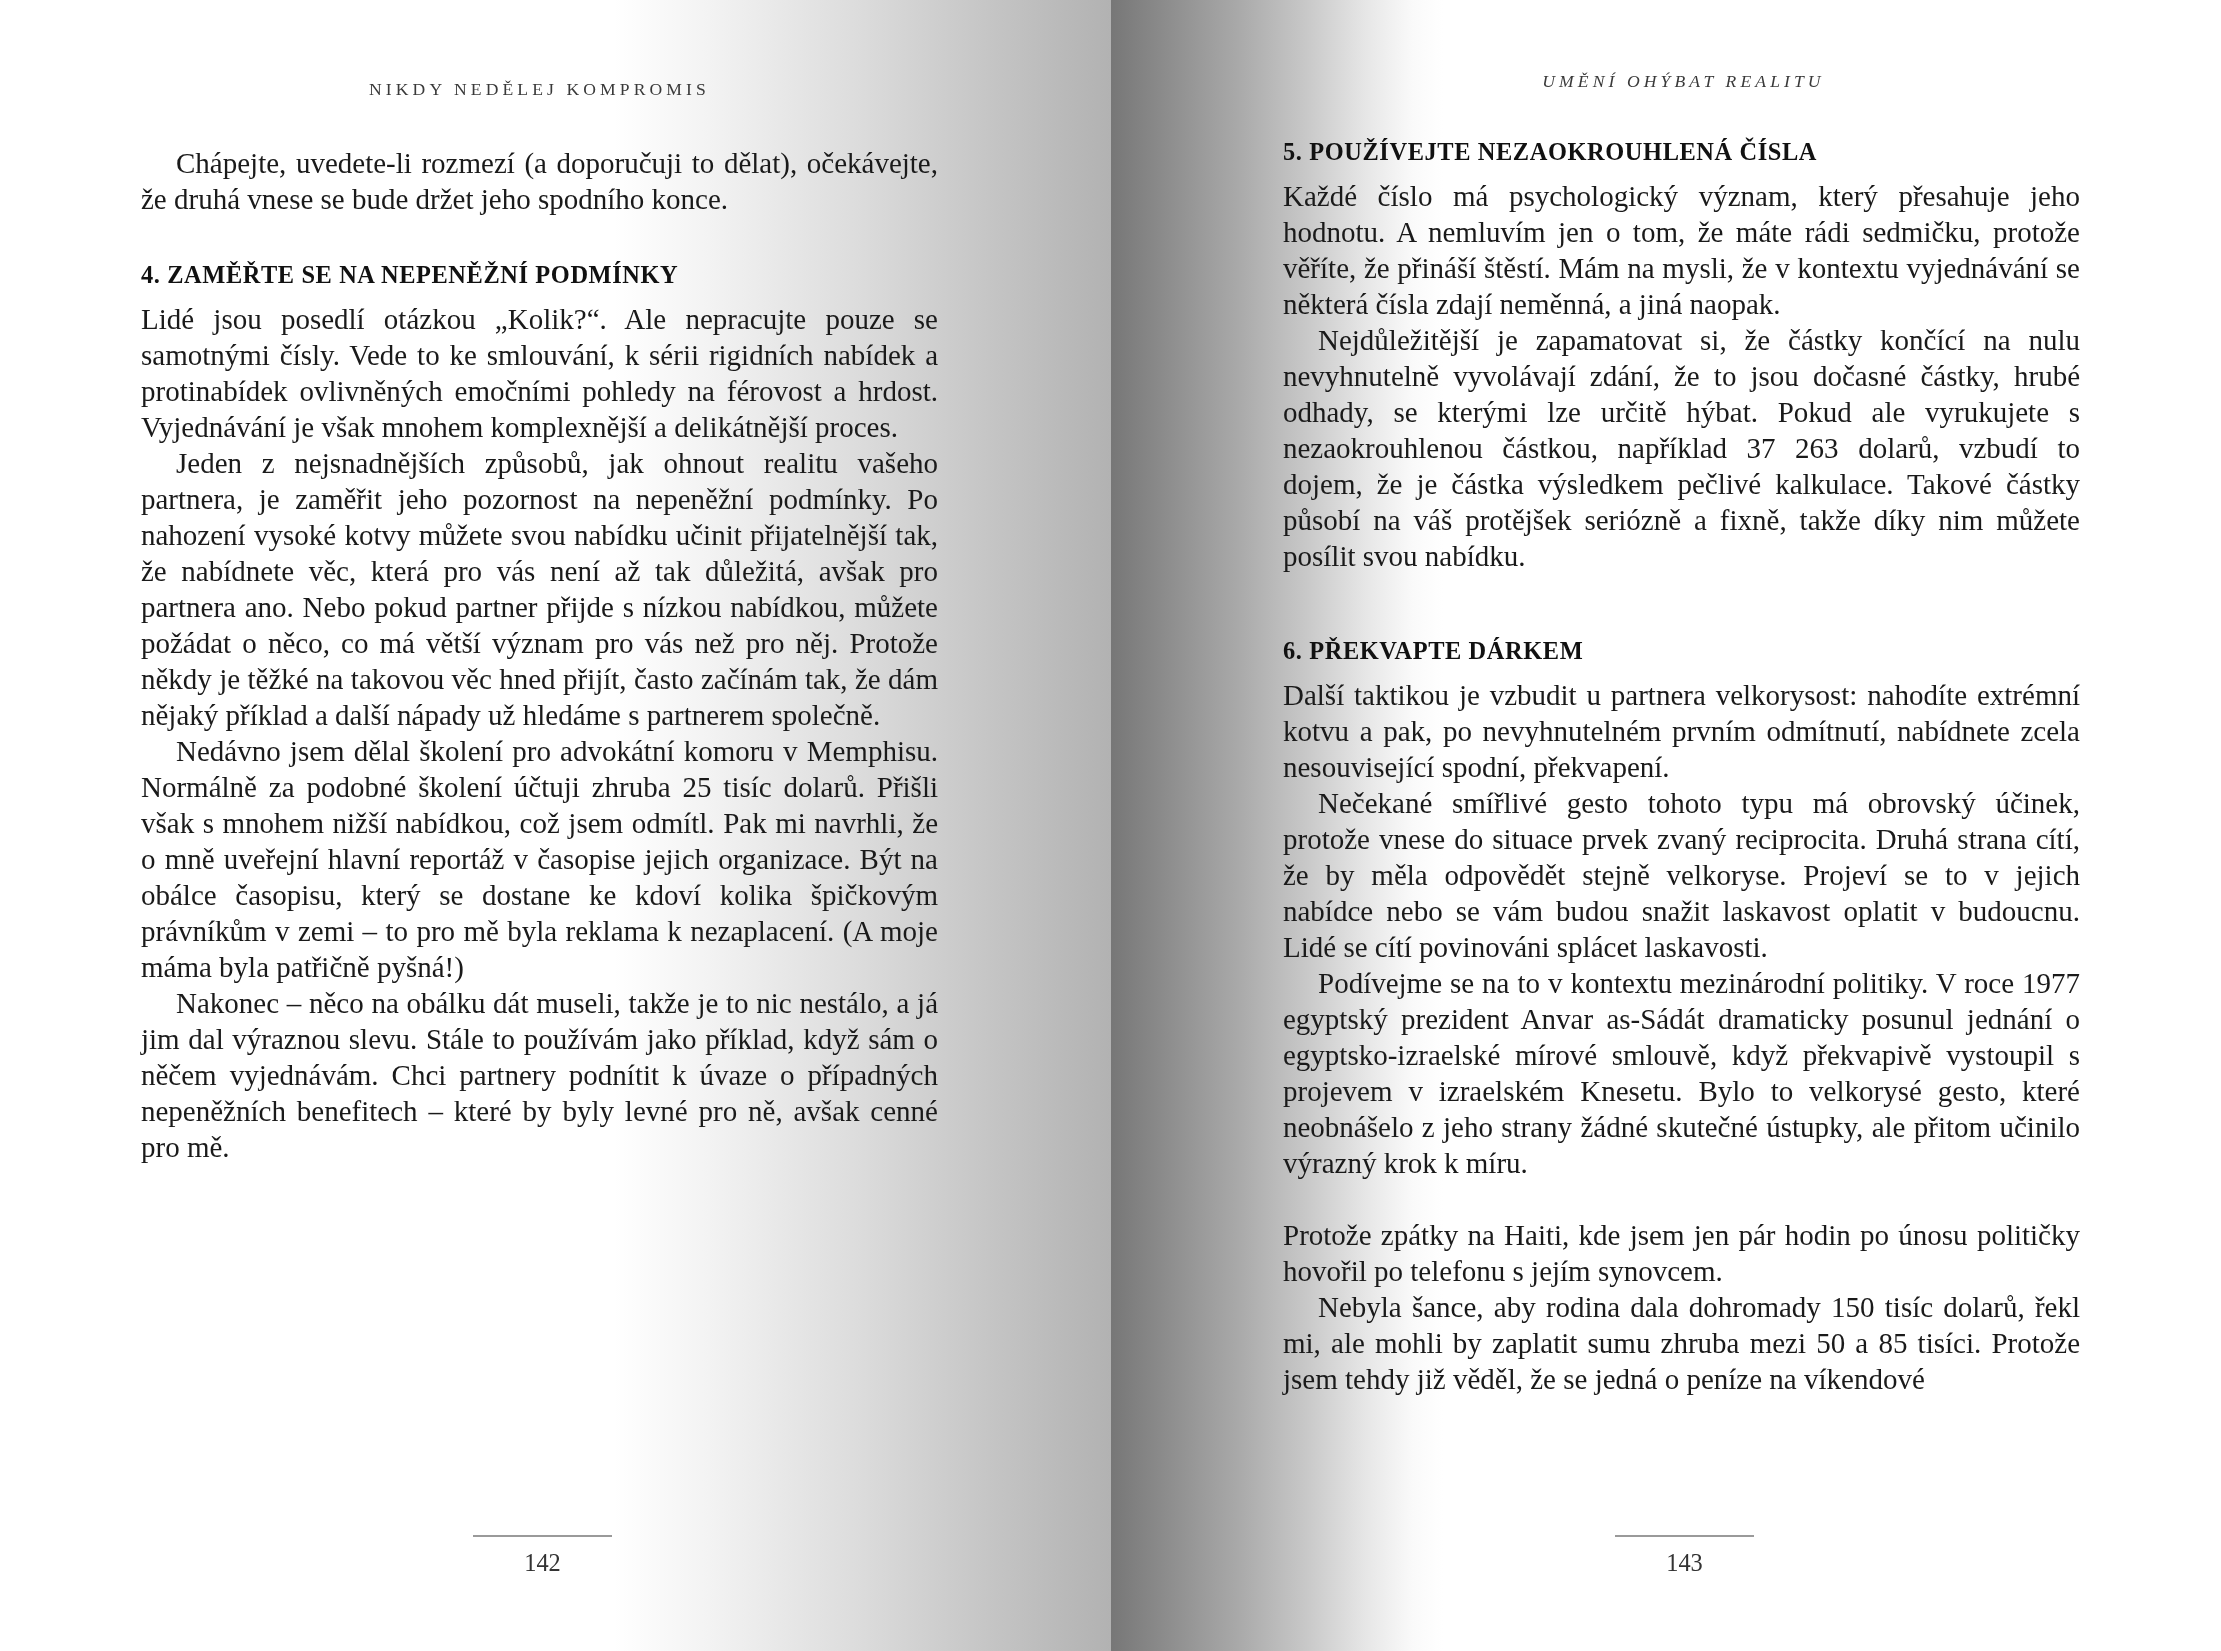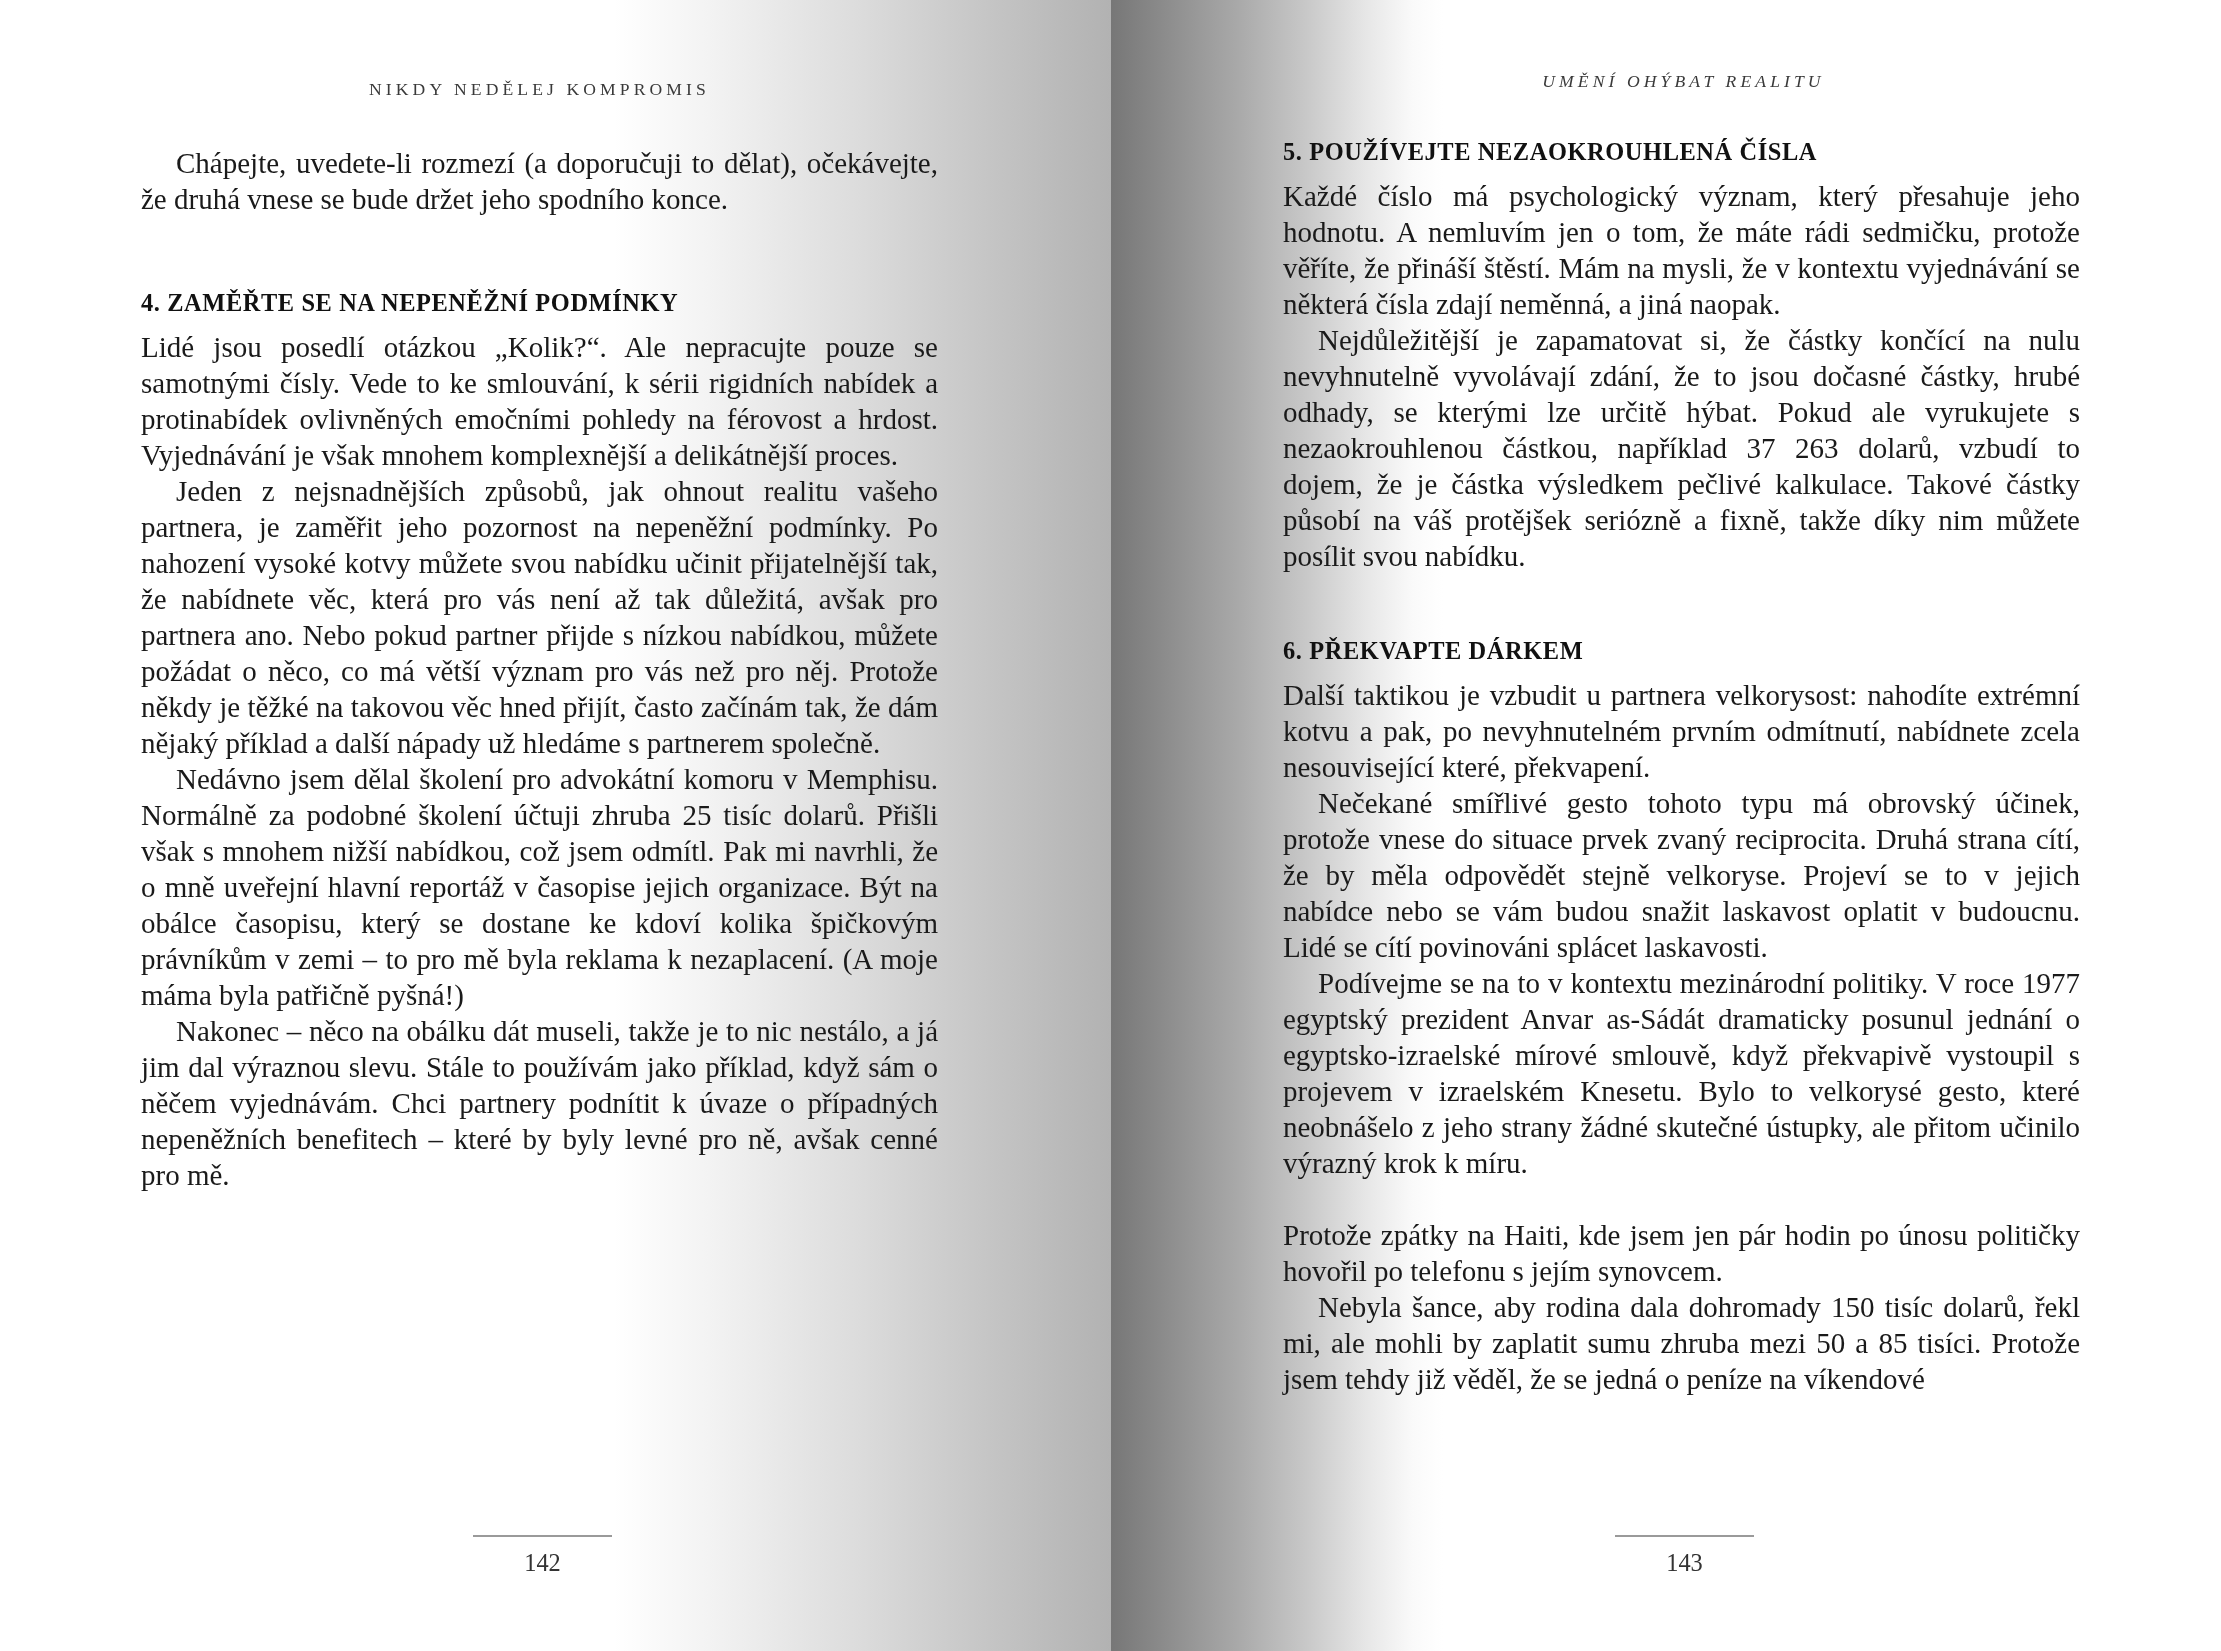--- a/index.html
+++ b/index.html
@@ -34,21 +34,21 @@
 
   .column p { margin: 0; text-align: justify; hyphens: manual; }
   .column p.indent { text-indent: 35px; }
   .column p.gap { margin-top: 36px; }
   .column h2 {
     margin: 0; font-family: Liberation Serif, serif;
     font-weight: bold; font-size: 24.4px; letter-spacing: 0.6px; color: #111;
     line-height: 36px; padding-bottom: 7.8px;
   }
   .column h2.after-text { margin-top: 59px; }
-  .page-left .column h2.after-text { margin-top: 68px; }
+  .page-left .column h2.after-text { margin-top: 40px; }
 
   .folio {
     position: absolute; top: 1535px; width: 139px; text-align: center;
   }
   .page-left .folio { left: 473px; }
   .page-right .folio { left: 504px; }
   .folio-rule { height: 2px; background: #9a9a9a; margin: 0; }
   .folio-num {
     margin-top: 11.7px;
     font-family: "Liberation Serif", "DejaVu Serif", serif;
@@ -74,21 +74,21 @@
   </div>
 </div>
 
 <div class="page page-right">
   <div class="running-head">UMĚNÍ OHÝBAT REALITU</div>
   <div class="column">
     <h2>5. POUŽÍVEJTE NEZAOKROUHLENÁ ČÍSLA</h2>
     <p>Každé číslo má psychologický význam, který přesahuje jeho hodnotu. A nemluvím jen o tom, že máte rádi sedmičku, protože věříte, že přináší štěstí. Mám na mysli, že v kontextu vyjednávání se některá čísla zdají neměnná, a jiná naopak.</p>
     <p class="indent">Nejdůležitější je zapamatovat si, že částky končící na nulu nevyhnutelně vyvolávají zdání, že to jsou dočasné částky, hrubé odhady, se kterými lze určitě hýbat. Pokud ale vyrukujete s nezaokrouhlenou částkou, například 37 263 dolarů, vzbudí to dojem, že je částka výsledkem pečlivé kalkulace. Takové částky působí na váš protějšek seriózně a fixně, takže díky nim můžete posílit svou nabídku.</p>
     <h2 class="after-text">6. PŘEKVAPTE DÁRKEM</h2>
-    <p>Další taktikou je vzbudit u partnera velkorysost: nahodíte extrémní kotvu a pak, po nevyhnutelném prvním odmítnutí, nabídnete zcela nesouvisející které, překvapení.</p>
+    <p>Další taktikou je vzbudit u partnera velkorysost: nahodíte extrémní kotvu a pak, po nevyhnutelném prvním odmítnutí, nabídnete zcela nesouvisející spodní, překvapení.</p>
     <p class="indent">Nečekané smířlivé gesto tohoto typu má obrovský účinek, protože vnese do situace prvek zvaný reciprocita. Druhá strana cítí, že by měla odpovědět stejně velkoryse. Projeví se to v jejich nabídce nebo se vám budou snažit laskavost oplatit v budoucnu. Lidé se cítí povinováni splácet laskavosti.</p>
     <p class="indent">Podívejme se na to v kontextu mezinárodní politiky. V roce 1977 egyptský prezident Anvar as-Sádát dramaticky posunul jednání o egyptsko-izraelské mírové smlouvě, když překvapivě vystoupil s projevem v izraelském Knesetu. Bylo to velkorysé gesto, které neobnášelo z jeho strany žádné skutečné ústupky, ale přitom učinilo výrazný krok k míru.</p>
     <p class="gap">Protože zpátky na Haiti, kde jsem jen pár hodin po únosu političky hovořil po telefonu s jejím synovcem.</p>
     <p class="indent">Nebyla šance, aby rodina dala dohromady 150 tisíc dolarů, řekl mi, ale mohli by zaplatit sumu zhruba mezi 50 a 85 tisíci. Protože jsem tehdy již věděl, že se jedná o peníze na víkendové</p>
   </div>
   <div class="folio">
     <div class="folio-rule"></div>
     <div class="folio-num">143</div>
   </div>
 </div>

